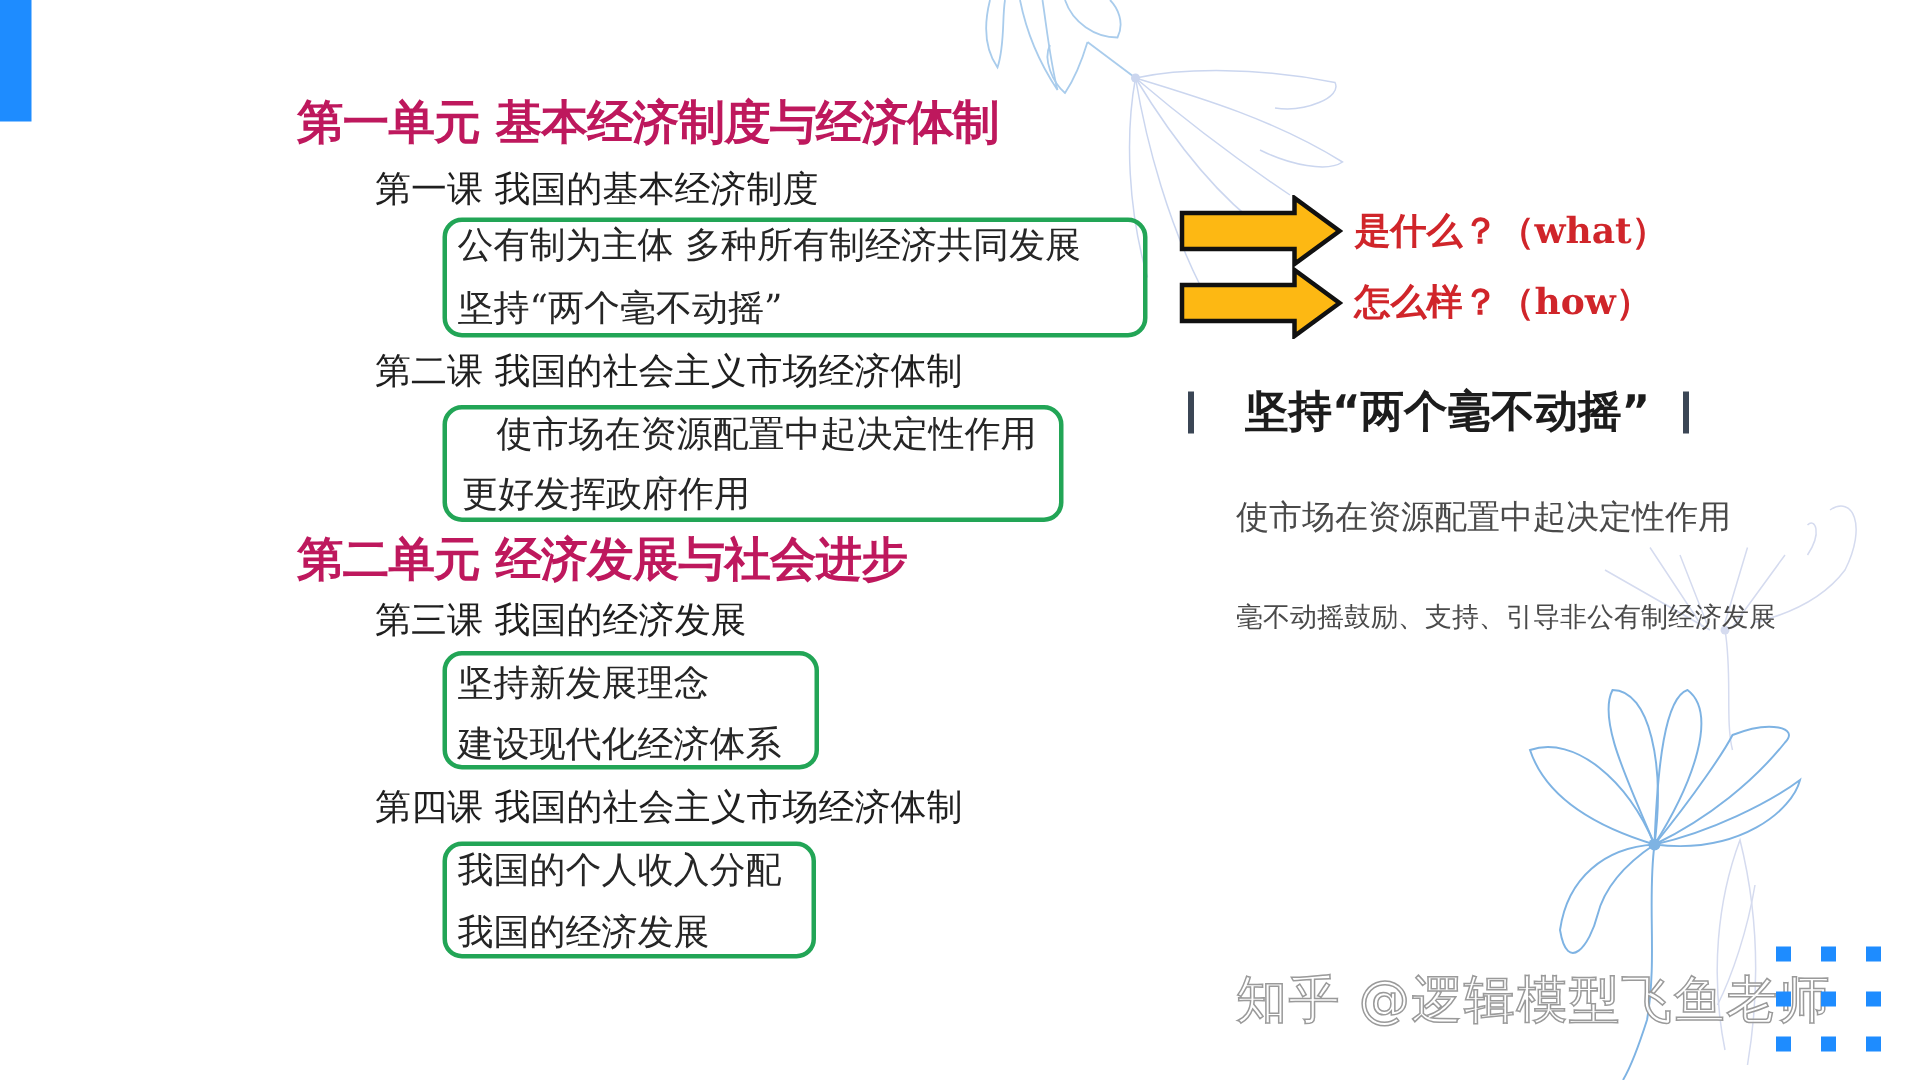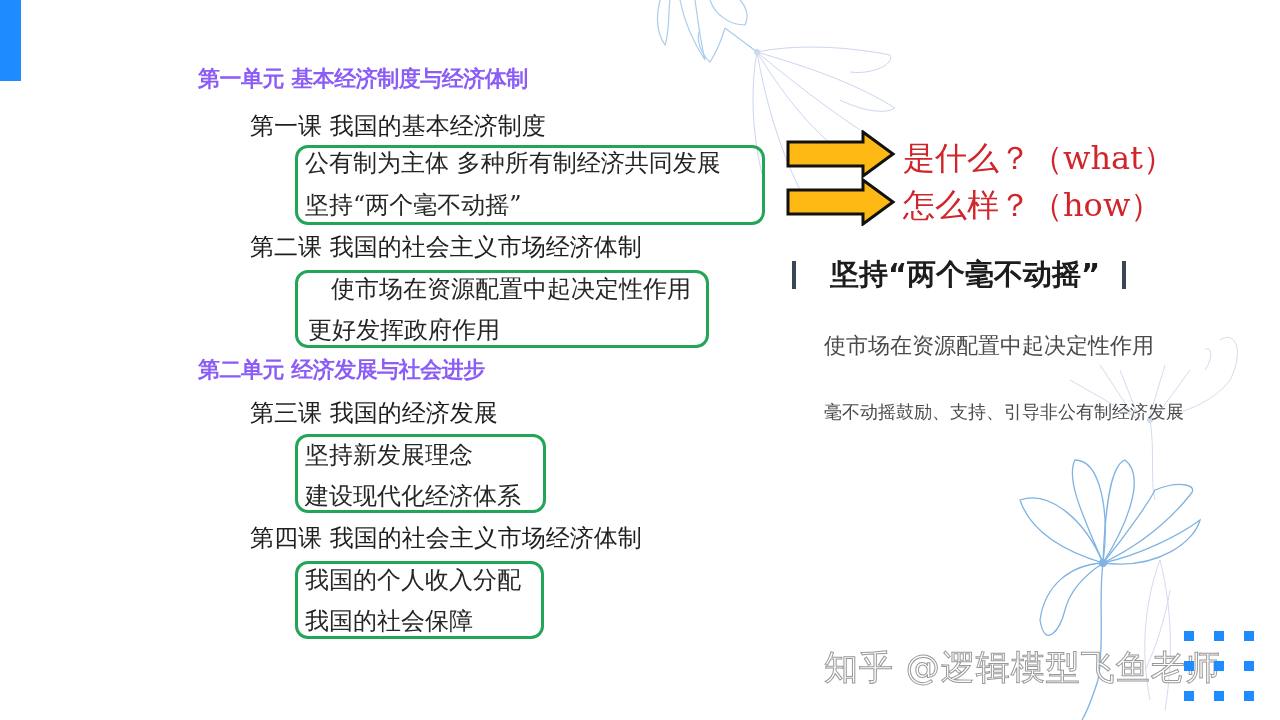--- a/index.html
+++ b/index.html
@@ -5,28 +5,28 @@
     * { margin: 0; padding: 0; box-sizing: border-box; }
     html, body { width: 1280px; height: 720px; overflow: hidden; background: #ffffff; }
     body { position: relative; font-family: "DejaVu Serif", "Liberation Serif", serif; color: #1a1a1a; }
 
     .accent-bar { position: absolute; left: 0; top: 0; width: 21px; height: 81px; background: #1e8cff; }
 
     .deco { position: absolute; pointer-events: none; }
 
     .outline { position: absolute; left: 0; top: 0; }
     .line { position: absolute; white-space: nowrap; line-height: 1; }
-    .unit { font-weight: bold; font-size: 22px; color: #8b5cf6; letter-spacing: -0.5px; }
+    .unit { font-weight: bold; font-size: 31px; color: #be185d; letter-spacing: -0.5px; }
     .lesson { font-size: 24px; color: #1f1f1f; }
     .point { font-size: 24px; color: #262626; }
 
     .green-box { position: absolute; border: 3px solid #22a556; border-radius: 13px; }
 
     .arrow { position: absolute; }
-    .qa { position: absolute; font-size: 32px; color: #d0252a; white-space: nowrap; line-height: 1; font-family: "DejaVu Serif", "Liberation Serif", serif; }
+    .qa { position: absolute; font-size: 24px; color: #d0252a; white-space: nowrap; line-height: 1; font-family: "DejaVu Serif", "Liberation Serif", serif; font-weight: bold; }
 
     .card-title-wrap { position: absolute; left: 792px; top: 255px; height: 40px; display: flex; align-items: center; }
     .card-bar { width: 4px; height: 28px; background: #3b4655; }
     .card-title { font-family: "DejaVu Sans", "Liberation Sans", sans-serif; font-weight: bold; font-size: 29px; color: #1c1c1c; margin: 0 22px 0 34px; letter-spacing: 0px; }
 
     .card-line { position: absolute; white-space: nowrap; color: #4a4a4a; line-height: 1; }
     .card-line-1 { left: 824px; top: 335px; font-size: 22px; }
     .card-line-2 { left: 824px; top: 403px; font-size: 18px; }
 
     .watermark { position: absolute; left: 824px; top: 650px; font-family: "DejaVu Sans", "Liberation Sans", sans-serif; font-size: 34px; color: rgba(255,255,255,0.85); -webkit-text-stroke: 1px #9a9a9a; letter-spacing: 1px; white-space: nowrap; line-height: 1; }
@@ -89,21 +89,21 @@
   <div class="line point" style="left:305px;top:277px;margin-left:26px;">使市场在资源配置中起决定性作用</div>
   <div class="line point" style="left:308px;top:318px;font-family:Liberation Serif, serif;">更好发挥政府作用</div>
 
   <div class="line unit" style="left:198px;top:358px;">第二单元 经济发展与社会进步</div>
   <div class="line lesson" style="left:250px;top:401px;">第三课 我国的经济发展</div>
   <div class="line point" style="left:305px;top:443px;">坚持新发展理念</div>
   <div class="line point" style="left:305px;top:484px;">建设现代化经济体系</div>
 
   <div class="line lesson" style="left:250px;top:526px;">第四课 我国的社会主义市场经济体制</div>
   <div class="line point" style="left:305px;top:568px;">我国的个人收入分配</div>
-  <div class="line point" style="left:305px;top:609px;">我国的社会保障</div>
+  <div class="line point" style="left:305px;top:609px;">我国的经济发展</div>
 </div>
 
 <div class="green-box" style="left:295px;top:145px;width:470px;height:80px;"></div>
 <div class="green-box" style="left:295px;top:270px;width:414px;height:78px;"></div>
 <div class="green-box" style="left:295px;top:434px;width:251px;height:79px;"></div>
 <div class="green-box" style="left:295px;top:561px;width:249px;height:78px;"></div>
 
 <svg class="arrow" style="left:785px;top:130px;" width="112" height="48" viewBox="0 0 112 48">
   <polygon points="3,12 78,12 78,2 108,24 78,46 78,36 3,36" fill="#fdb813" stroke="#111" stroke-width="3" stroke-linejoin="miter"></polygon>
 </svg>

